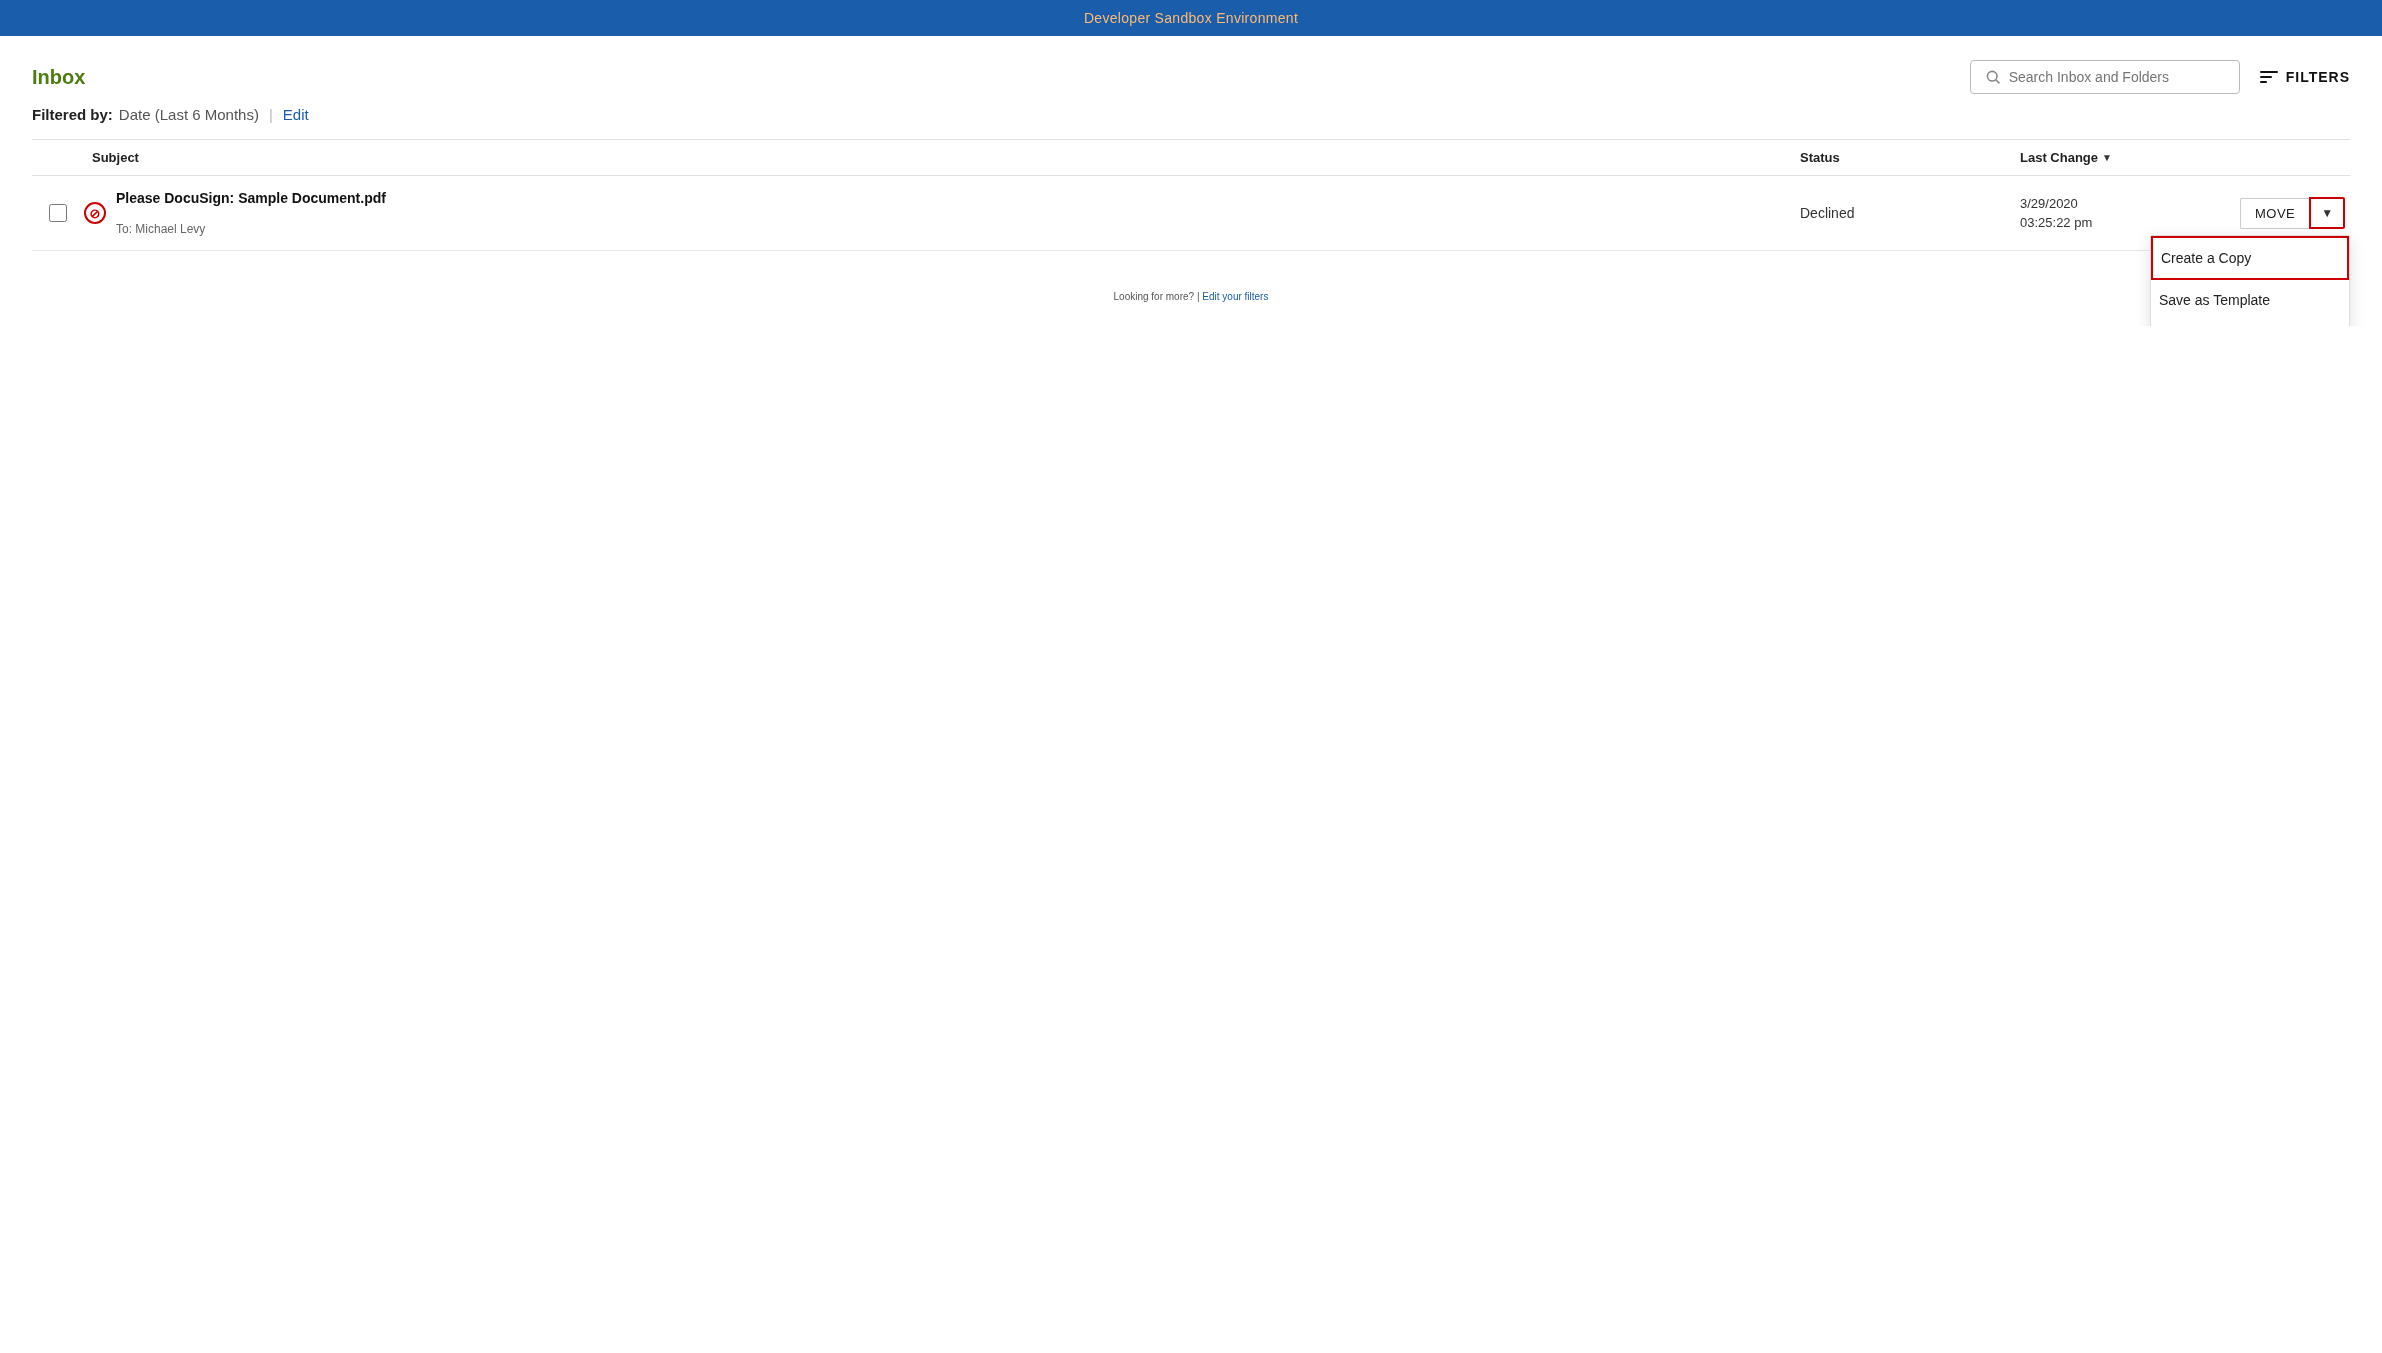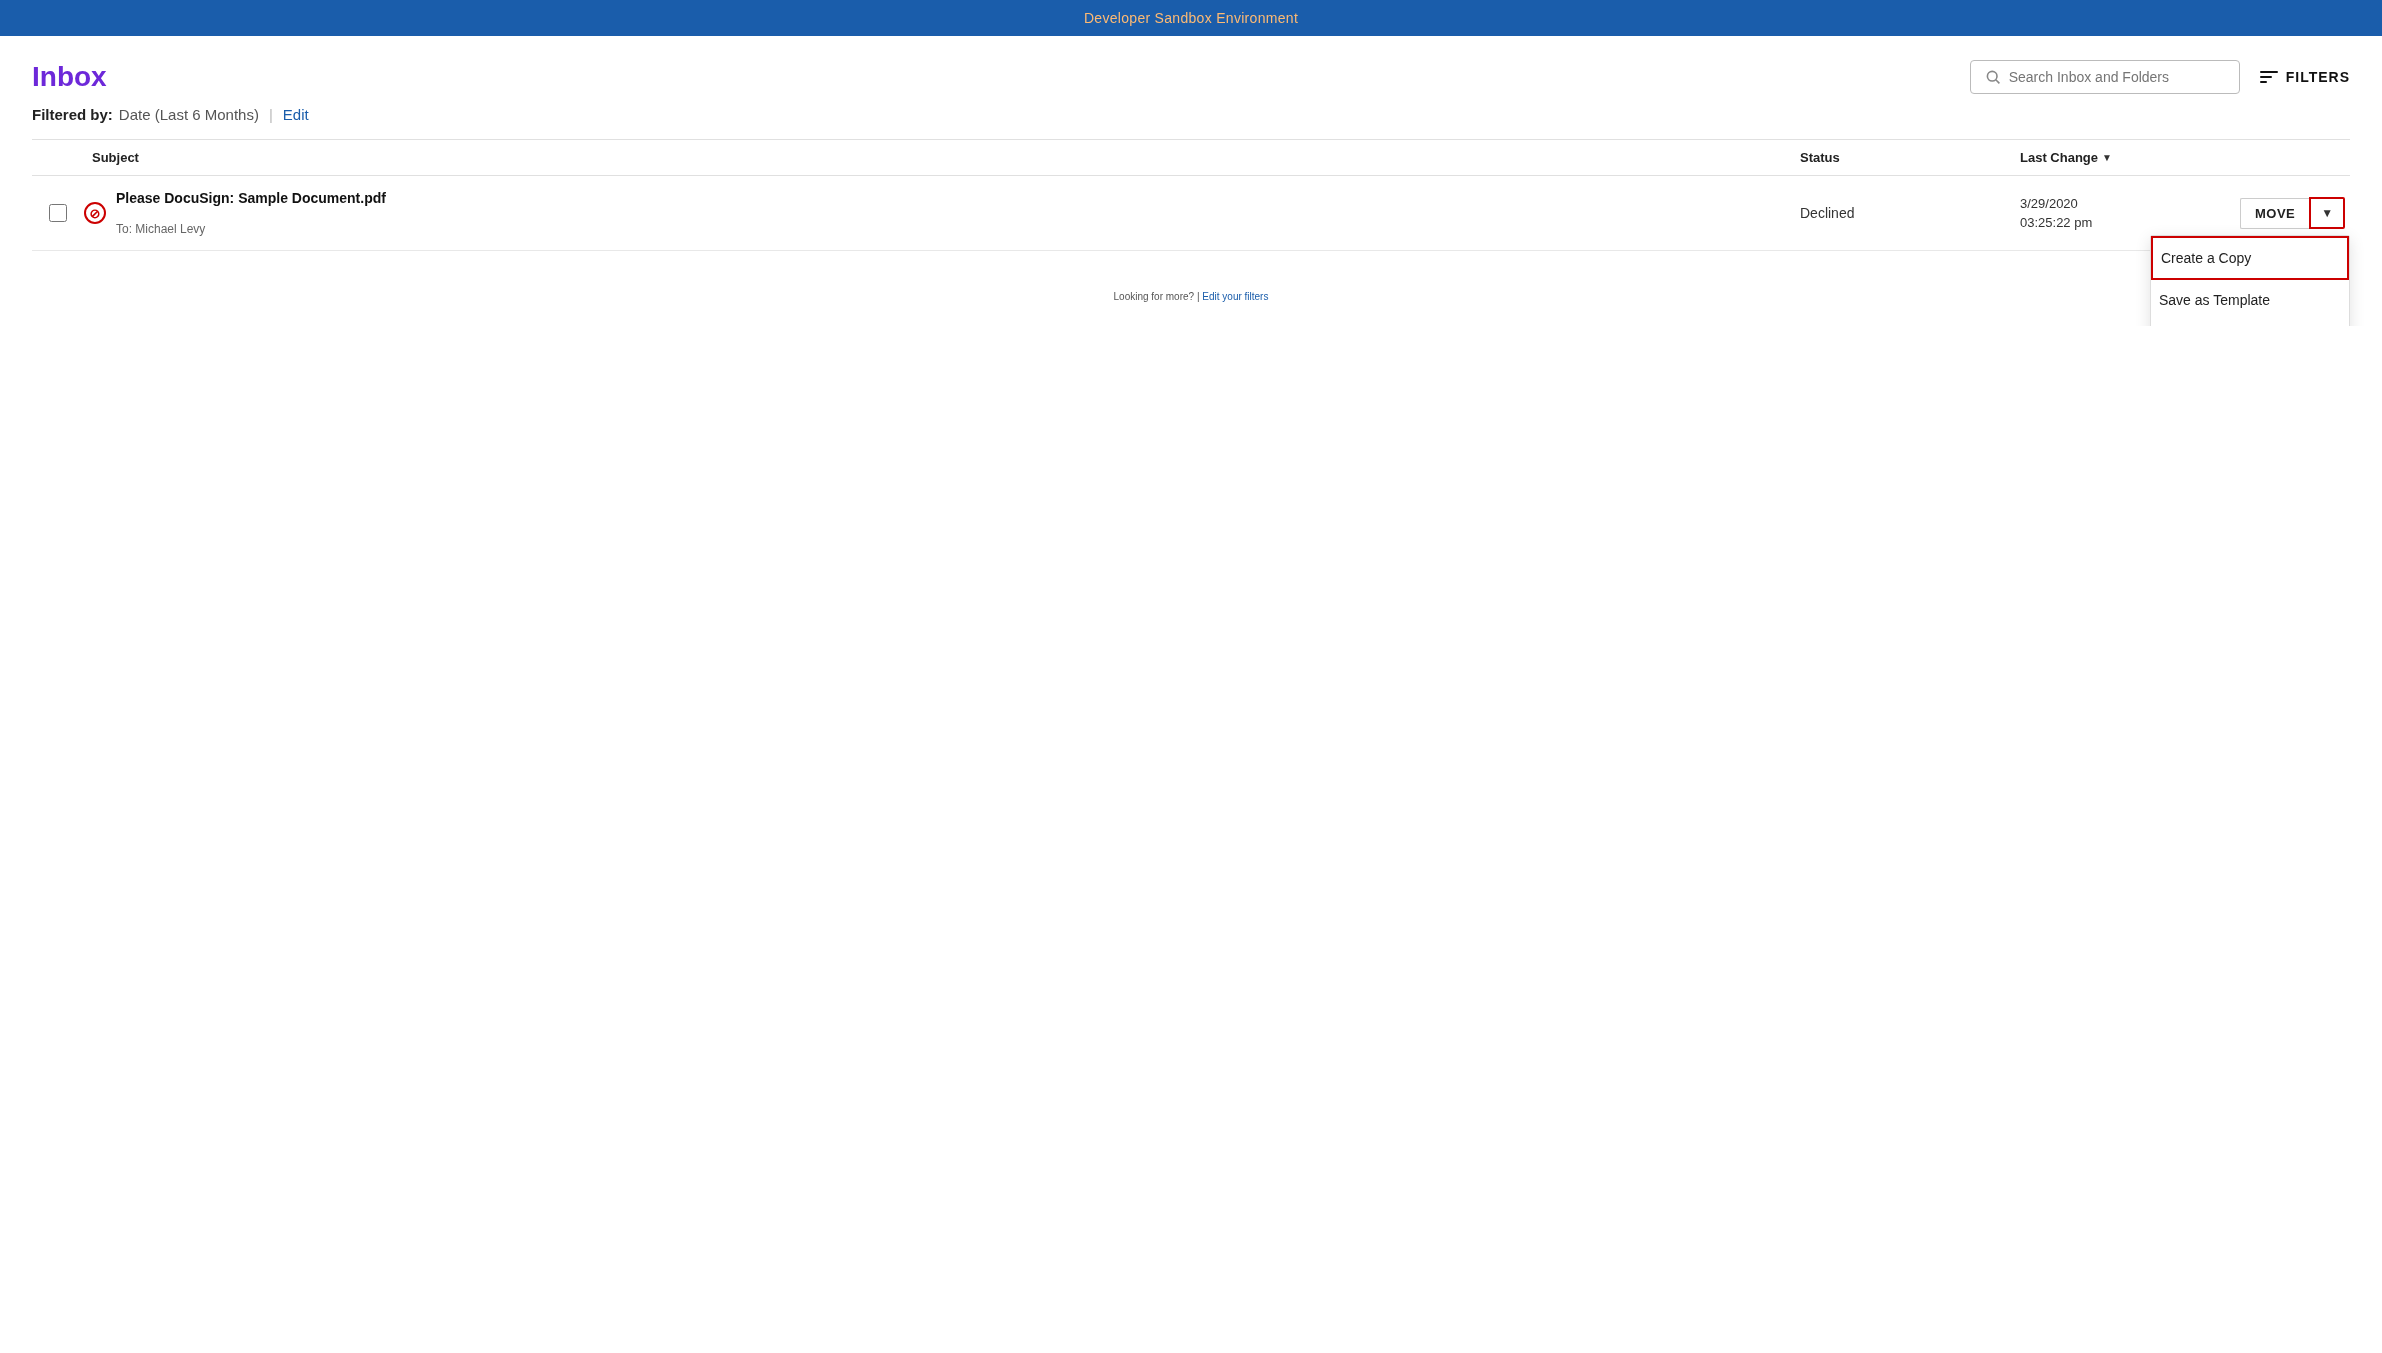--- a/index.html
+++ b/index.html
@@ -20,23 +20,23 @@
     }
 
     .header-row {
       display: flex;
       align-items: center;
       justify-content: space-between;
       margin-bottom: 12px;
     }
 
     .page-title {
-      font-size: 28px;
-      font-weight: 700;
-      color: #6d28d9;
+      font-size: 20px;
+      font-weight: 700;
+      color: #4d7c0f;
     }
 
     .header-right {
       display: flex;
       align-items: center;
       gap: 20px;
     }
 
     .search-box {
       display: flex;
@@ -209,21 +209,21 @@
       display: flex;
       align-items: center;
       position: relative;
     }
 
     .move-btn {
       background: #fff;
       border: 1.5px solid #ccc;
       padding: 7px 14px;
       font-size: 13px;
-      font-weight: 700;
+      font-weight: 400;
       color: #222;
       cursor: pointer;
       border-right: none;
       border-radius: 2px 0 0 2px;
       letter-spacing: 0.5px;
     }
 
     .dropdown-btn {
       background: #fff;
       border: 2.5px solid #cc0000;

